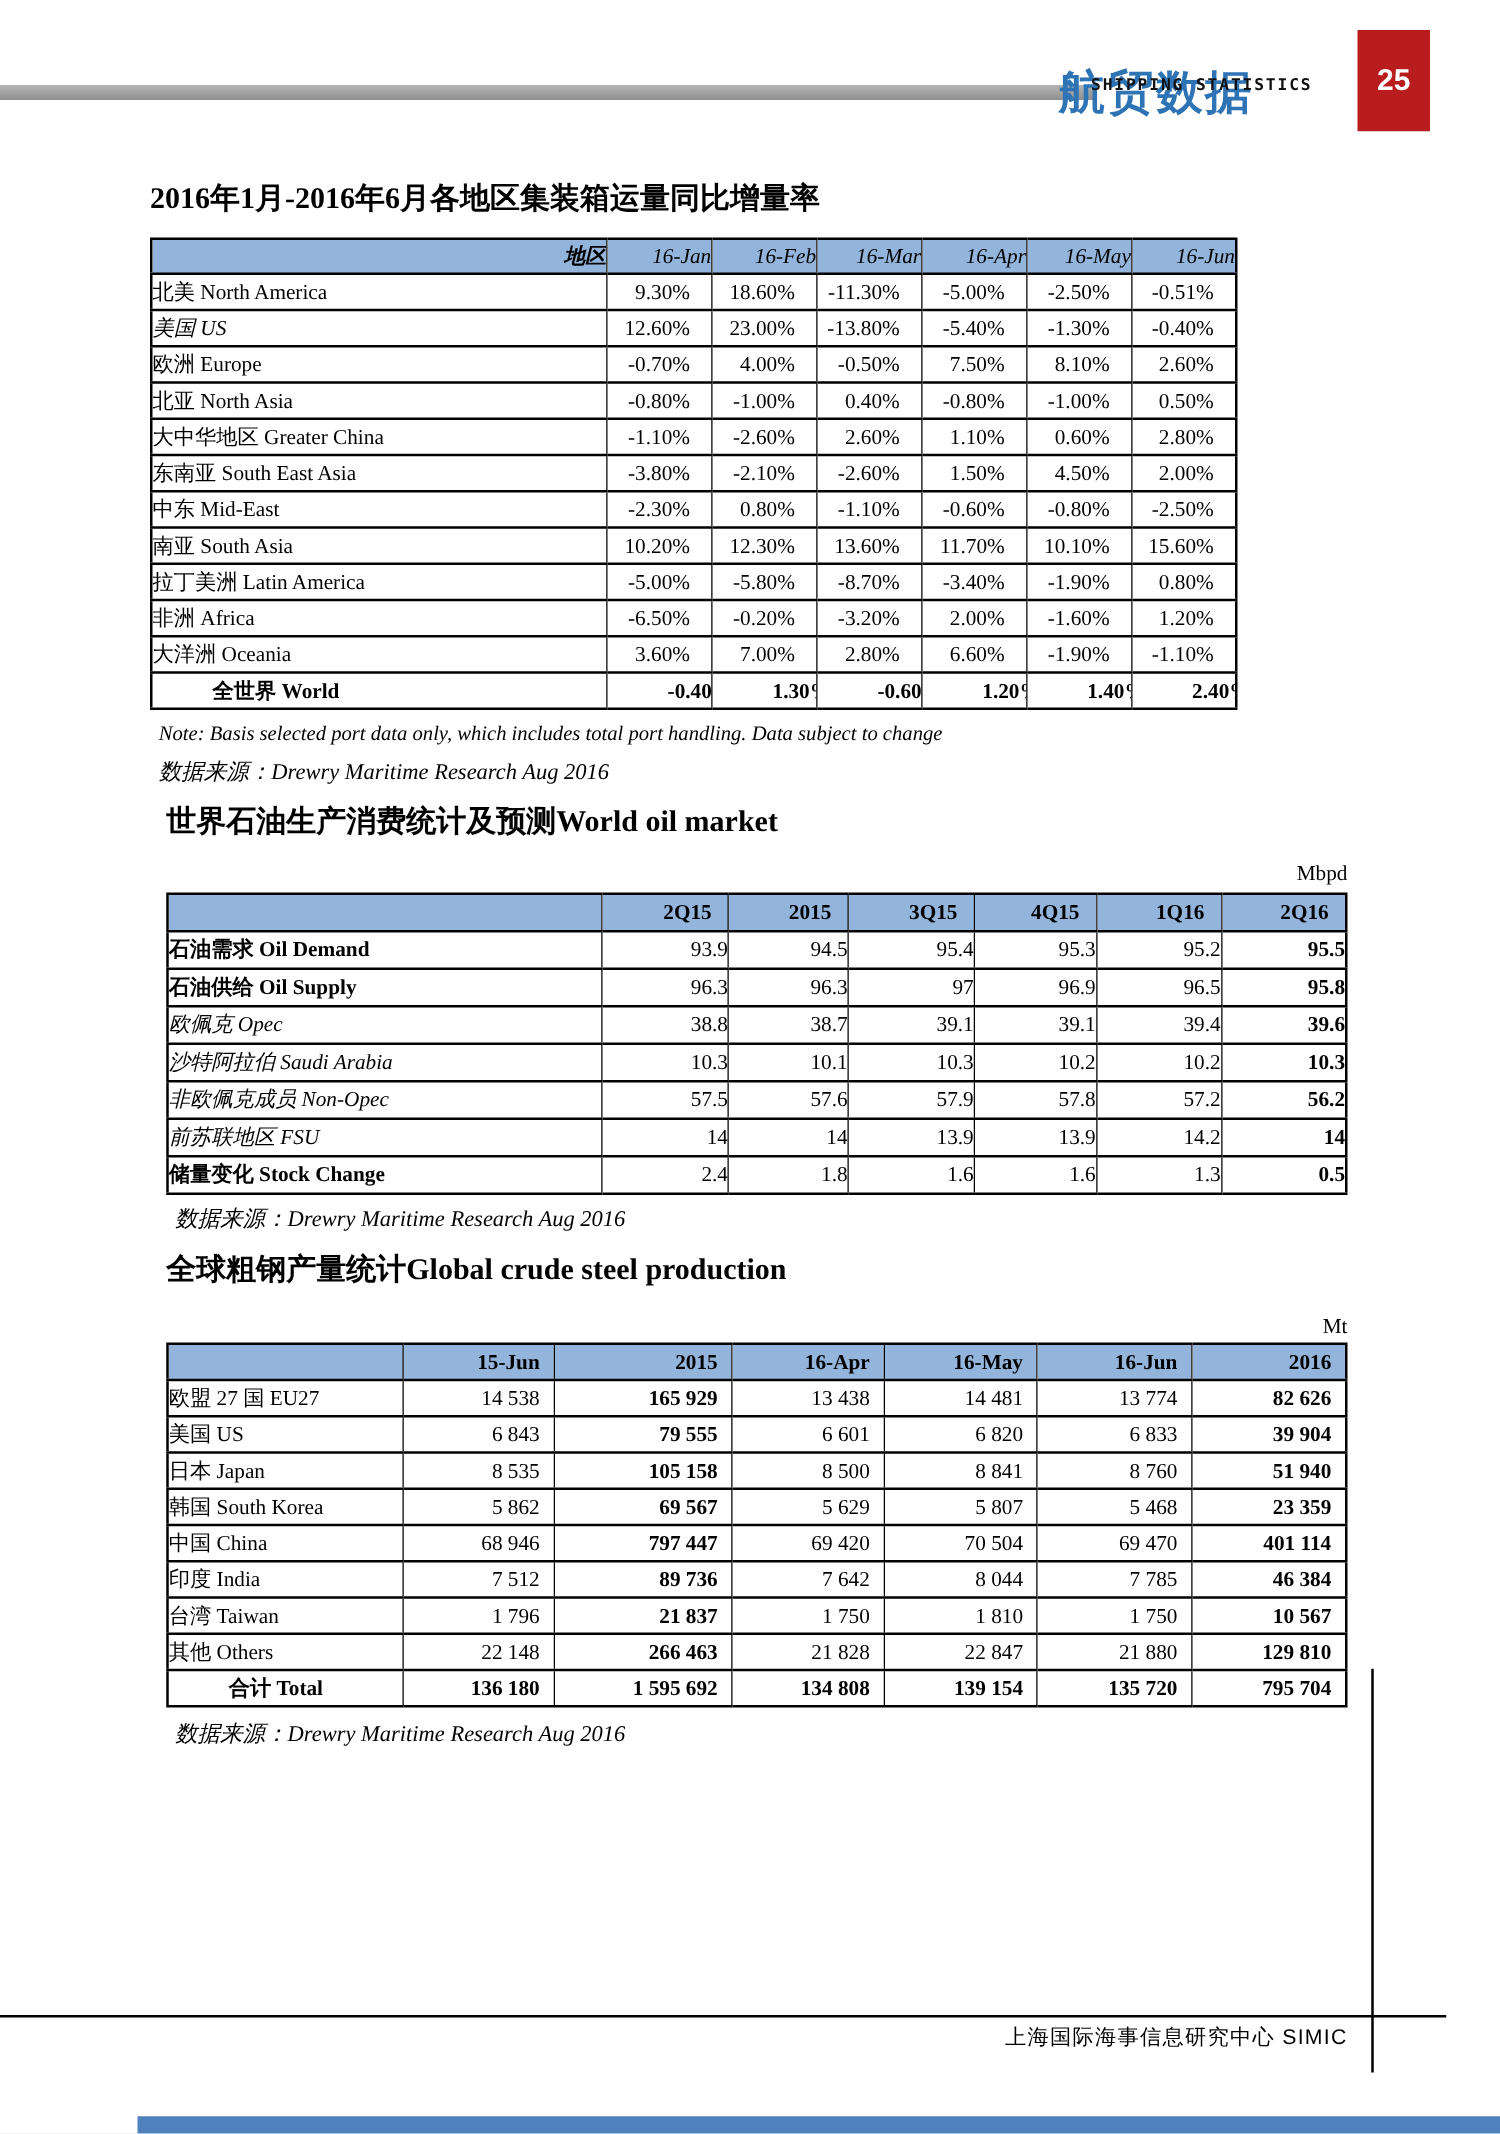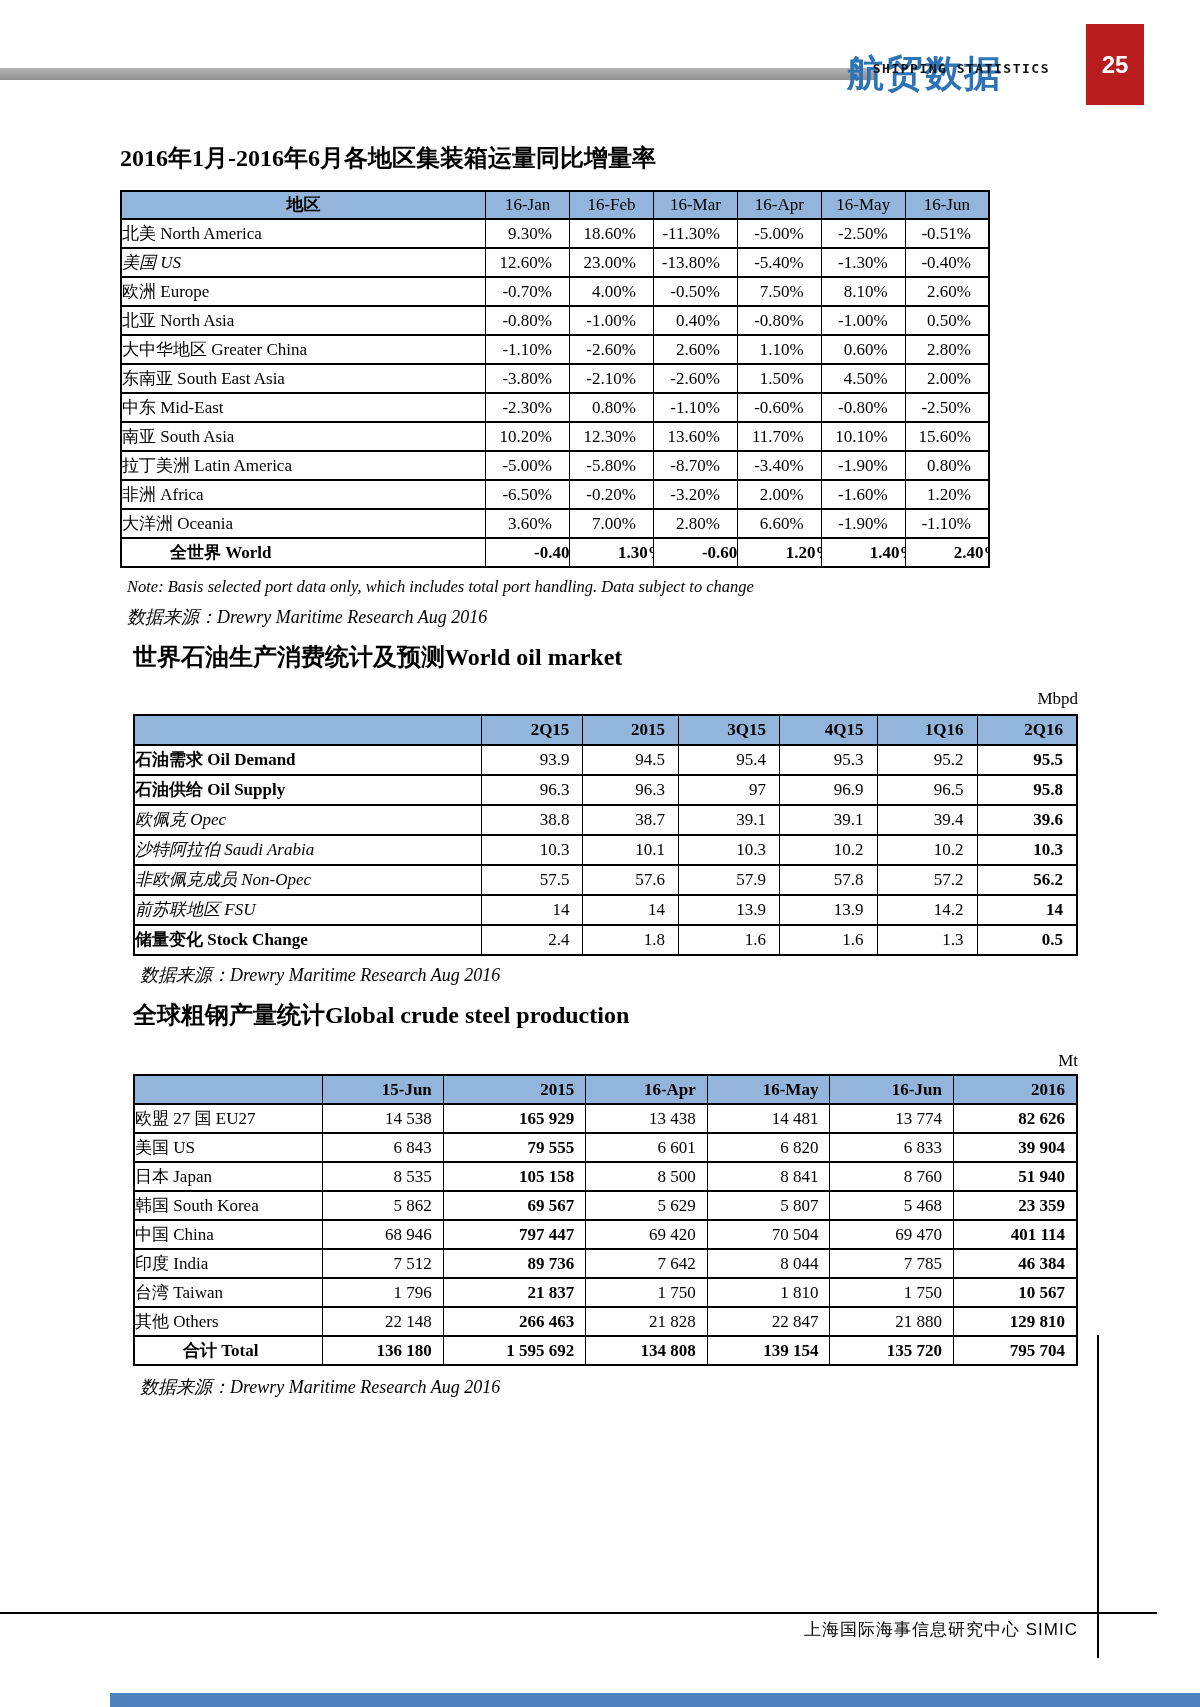--- a/index.html
+++ b/index.html
@@ -43,28 +43,28 @@
     border-bottom-width:2px; font-size:17px; line-height:1.15; overflow:hidden;
     white-space:nowrap; font-weight:normal; padding:0; }
   .data-table thead th { background:#93b5dc; }
   .cell-label { text-align:left; padding-left:12px; }
   .cell-val   { text-align:right; }
   .row-italic .cell-label { font-style:italic; }
   .row-bold td { font-weight:bold;padding-left:48px; }
   .row-bold-label .cell-label { font-weight:bold; }
   td.bold { font-weight:bold; }
   #table1 { left:120px; top:190px; width:870px; }
-  #table1 th { height:26px; text-align:center; }
+  #table1 th { height:26px; text-align:right;font-style:italic; }
   #table1 th.col-label { font-weight:bold; }
   #table1 td { height:27px; }
   #table1 .cell-val { padding-right:17px; }
   #table2 { left:133px; top:714px; width:945px; }
   #table2 th { height:28px; text-align:right; font-weight:bold; padding-right:13px; }
   #table2 td { height:28px; }
-  #table2 .cell-val { padding-right:13px; }
+  #table2 .cell-val { }
   #table3 { left:133px; top:1074px; width:945px; }
   #table3 th { height:27px; text-align:right; font-weight:bold; padding-right:11px; }
   #table3 td { height:27px; }
   #table3 .cell-val { padding-right:11px; }
   
   .footer-vline { position:absolute; left:1097px; top:1335px; width:2px; height:323px; background:#000; }
   .footer-hline { position:absolute; left:0; top:1612px; width:1157px; height:2px; background:#000; }
   .footer-org { position:absolute; right:122px; top:1618px; font-size:17px;
     font-family:"Liberation Sans", sans-serif; letter-spacing:1px; }
   .footer-bar { position:absolute; left:110px; top:1693px; width:1090px; height:14px; background:#4f81bd; }

